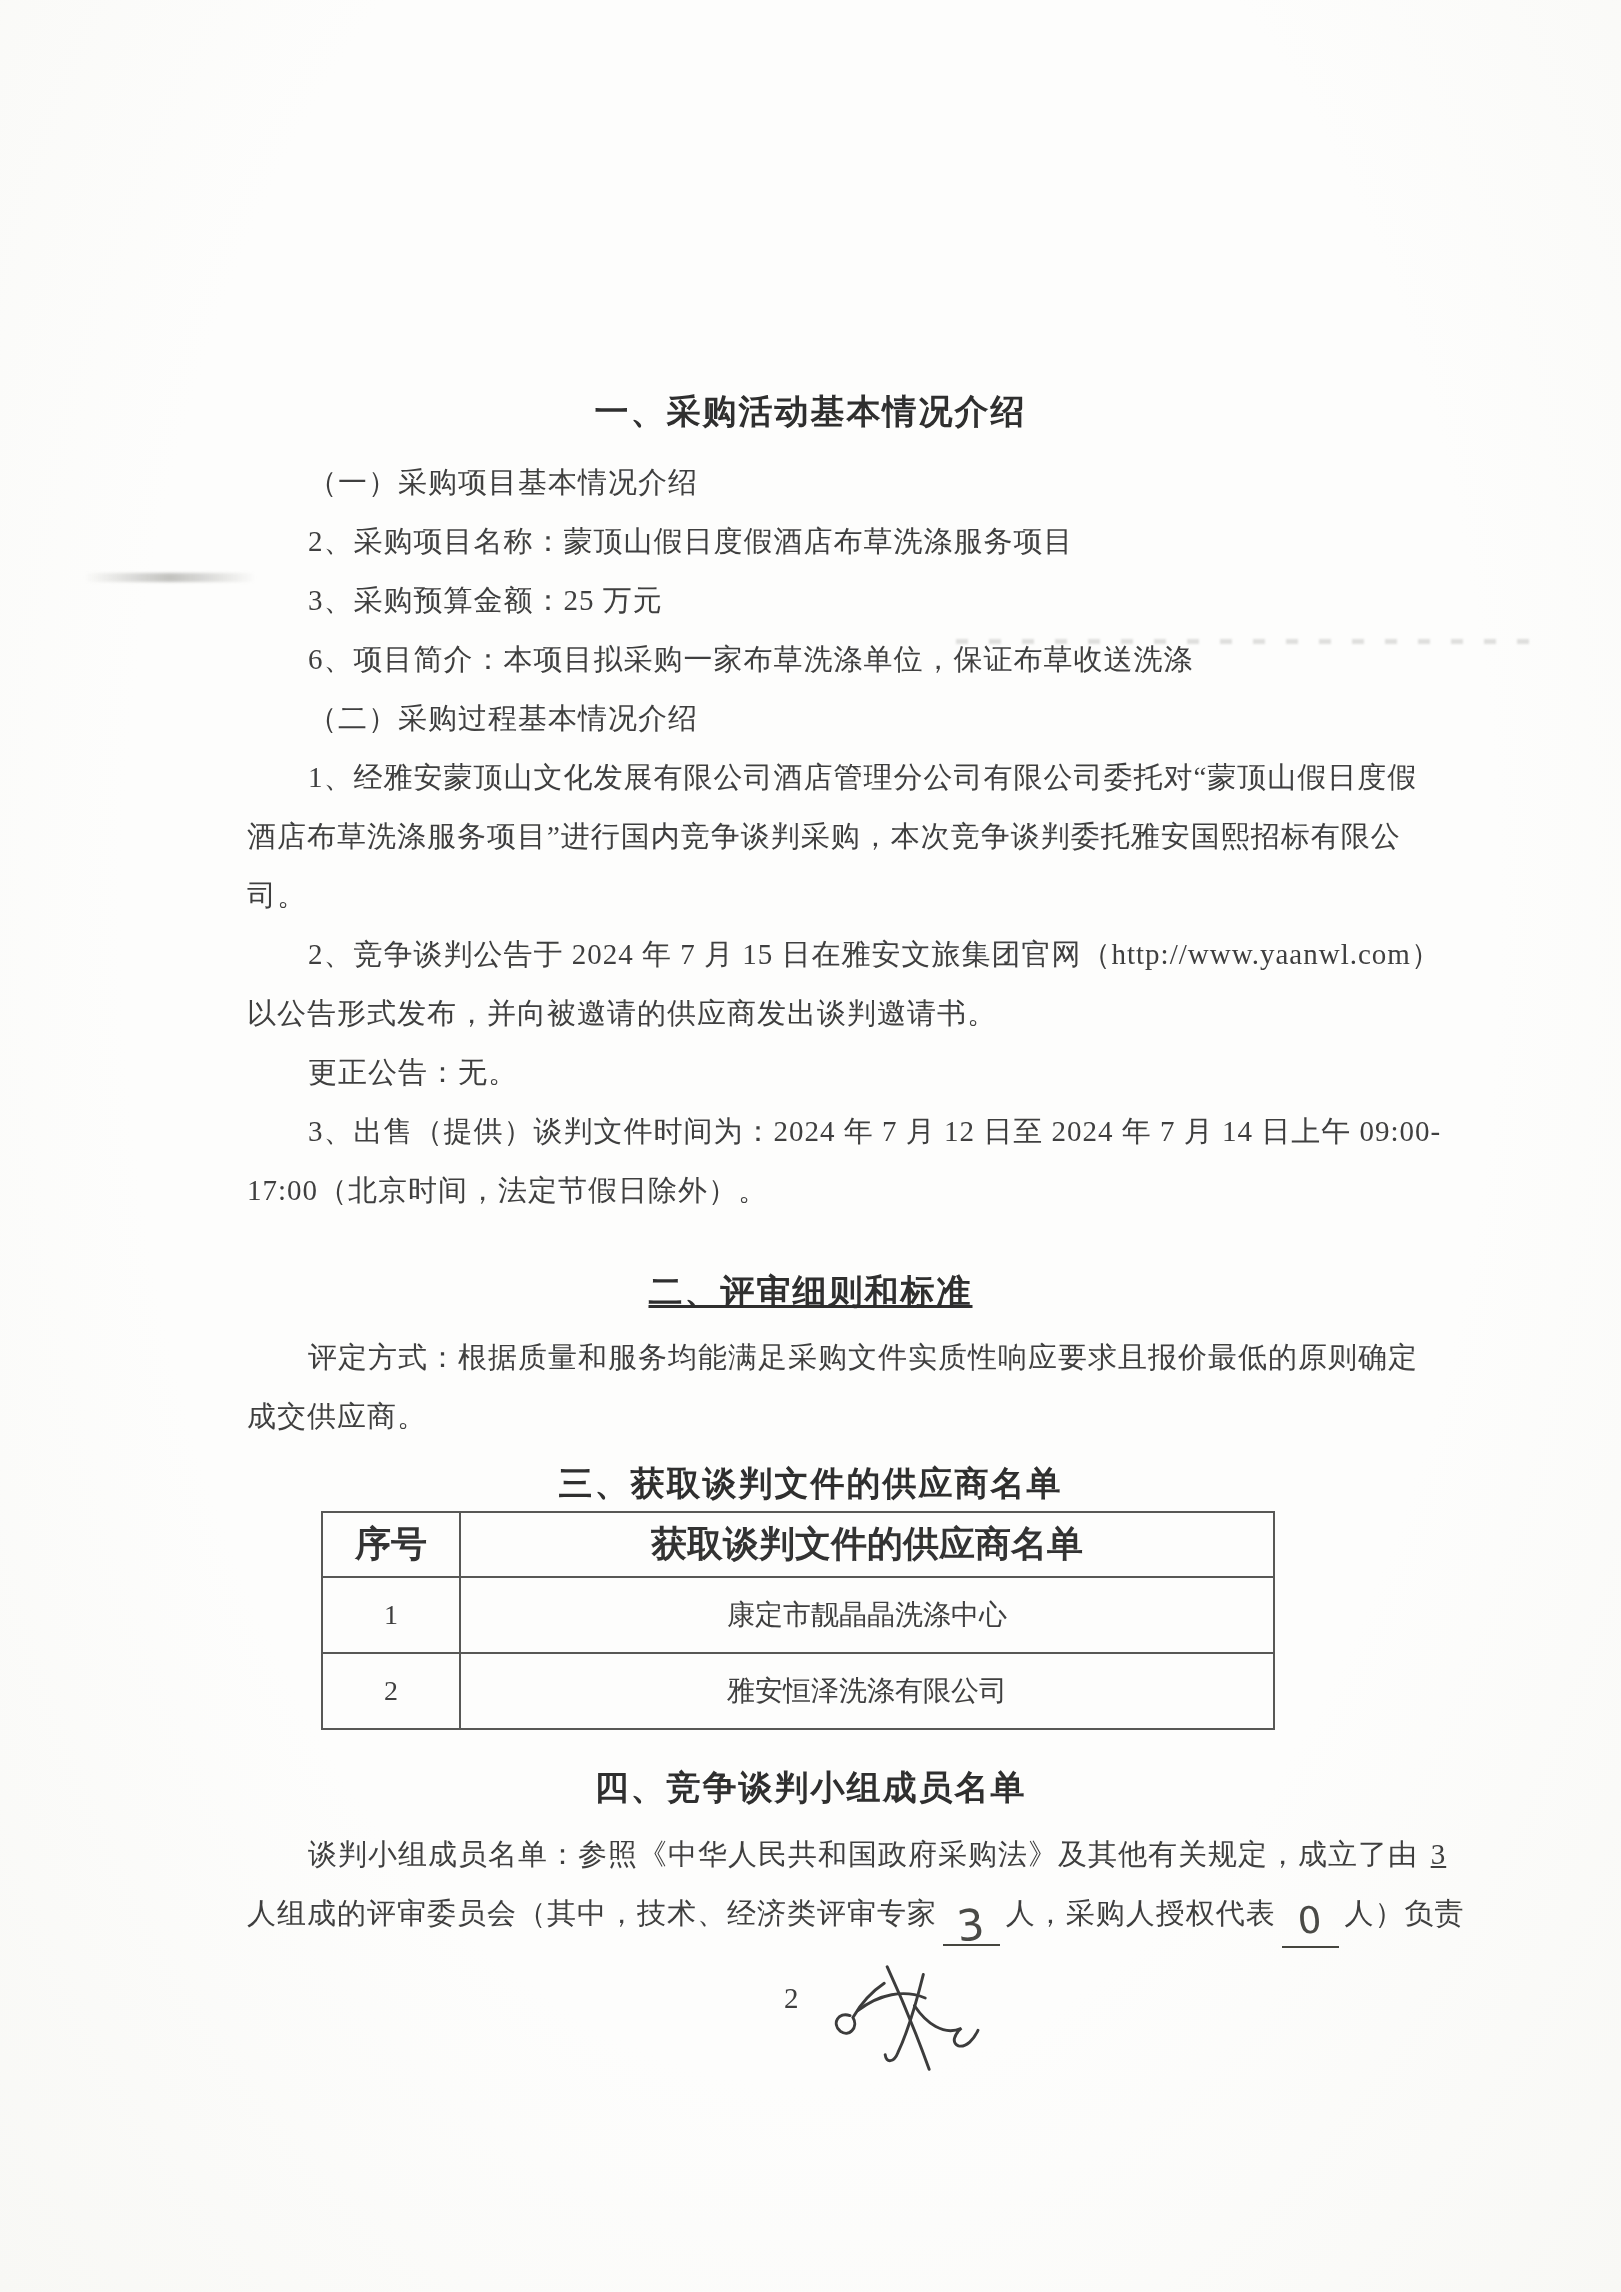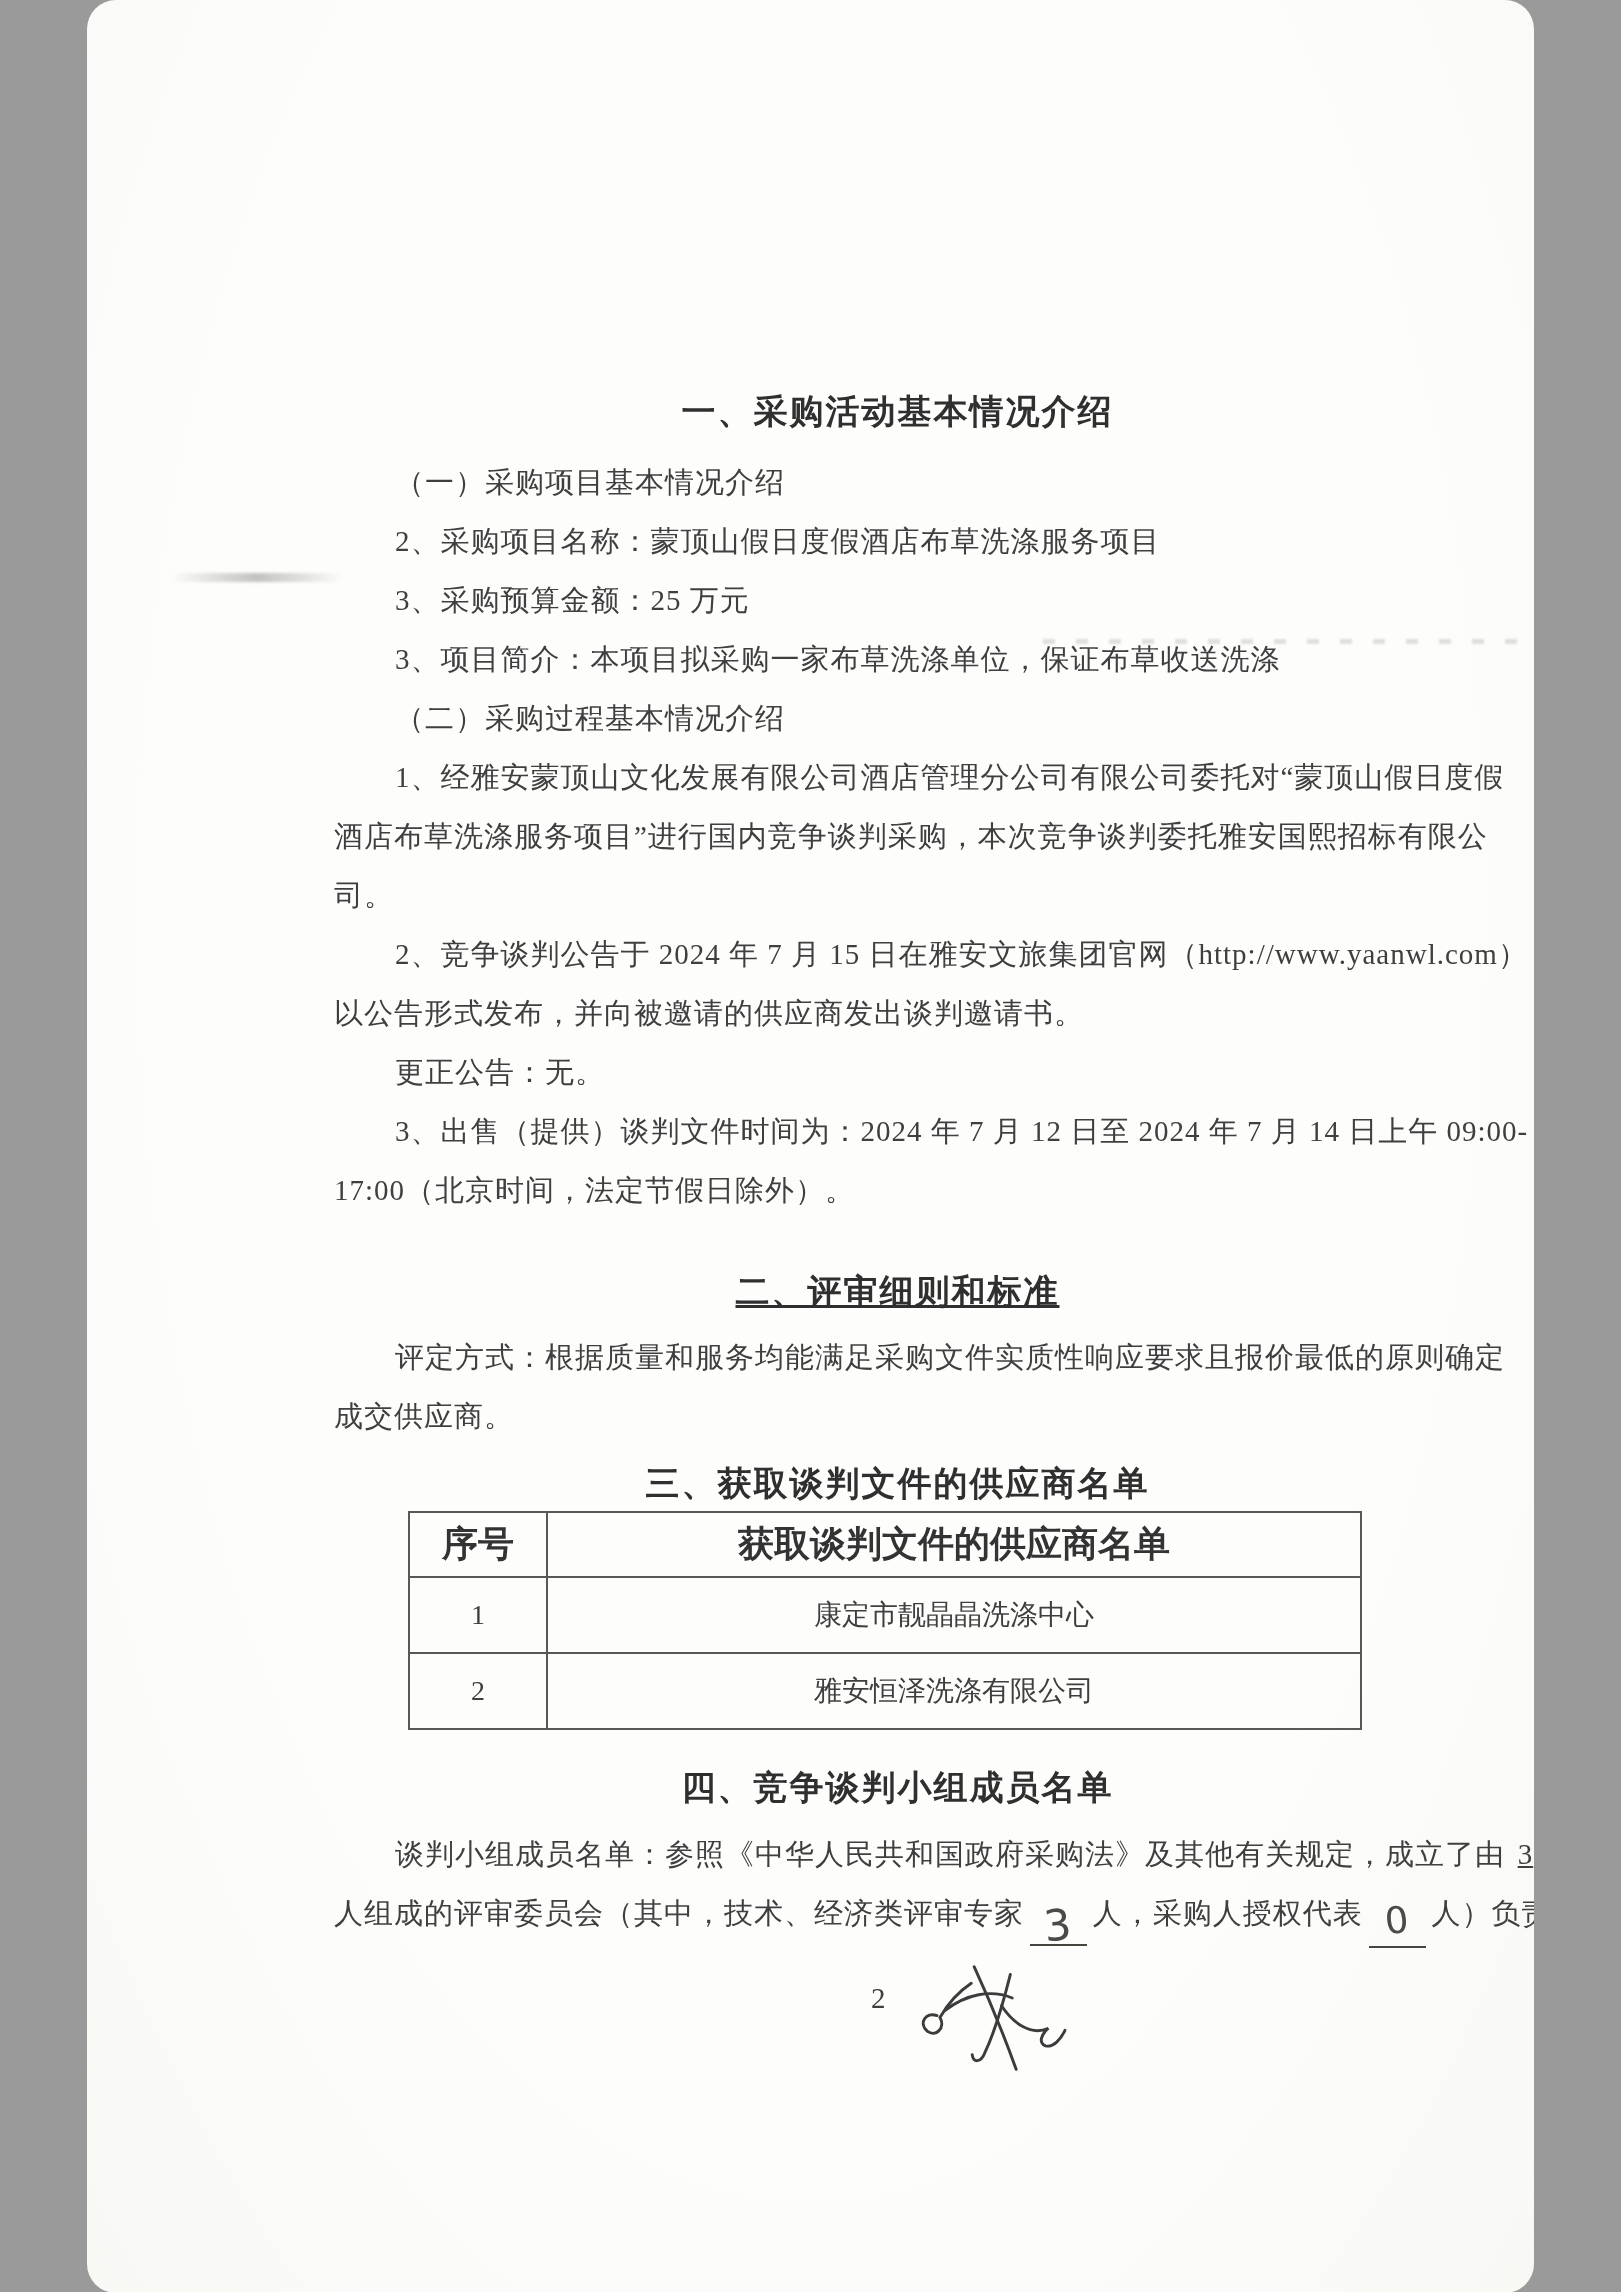--- a/index.html
+++ b/index.html
@@ -1,24 +1,23 @@
 <!DOCTYPE html>
 <html><head>
 <meta charset="utf-8">
 <style>
   html,body { margin:0; padding:0; background:#9a9a9a; }
   .page {
     position:relative;
-    width:1447px; height:2293px;
+    width:1621px; height:2293px;
     margin:0 auto;
     background:radial-gradient(ellipse at 50% 40%, #fdfdfc 60%, #f8f8f5 100%);
     overflow:hidden;
     color:#3f3f3f;
     font-family:"Liberation Serif","DejaVu Serif",serif;
-    border-radius:29px;
   }
   .content {
     position:absolute; left:247px; top:0;
     width:1127px;
     padding-top:390px;
   }
   .sec-title {
     font-family:"Liberation Sans","DejaVu Sans",sans-serif;
     font-weight:700;
     font-size:34px; line-height:43px; height:43px;
@@ -116,21 +115,21 @@
 
   <div class="artifact artifact-1"></div>
   <div class="artifact artifact-2"></div>
 
   <div class="content">
 
     <h2 class="sec-title t1">一、采购活动基本情况介绍</h2>
     <div class="line indent">（一）采购项目基本情况介绍</div>
     <div class="line indent">2、采购项目名称：蒙顶山假日度假酒店布草洗涤服务项目</div>
     <div class="line indent">3、采购预算金额：25 万元</div>
-    <div class="line indent">3、项目简介：本项目拟采购一家布草洗涤单位，保证布草收送洗涤</div>
+    <div class="line indent">6、项目简介：本项目拟采购一家布草洗涤单位，保证布草收送洗涤</div>
     <div class="line indent">（二）采购过程基本情况介绍</div>
     <div class="line indent">1、经雅安蒙顶山文化发展有限公司酒店管理分公司有限公司委托对“蒙顶山假日度假</div>
     <div class="line">酒店布草洗涤服务项目”进行国内竞争谈判采购，本次竞争谈判委托雅安国熙招标有限公</div>
     <div class="line">司。</div>
     <div class="line indent">2、竞争谈判公告于 2024 年 7 月 15 日在雅安文旅集团官网（http://www.yaanwl.com）</div>
     <div class="line">以公告形式发布，并向被邀请的供应商发出谈判邀请书。</div>
     <div class="line indent">更正公告：无。</div>
     <div class="line indent">3、出售（提供）谈判文件时间为：2024 年 7 月 12 日至 2024 年 7 月 14 日上午 09:00-</div>
     <div class="line">17:00（北京时间，法定节假日除外）。</div>
 

